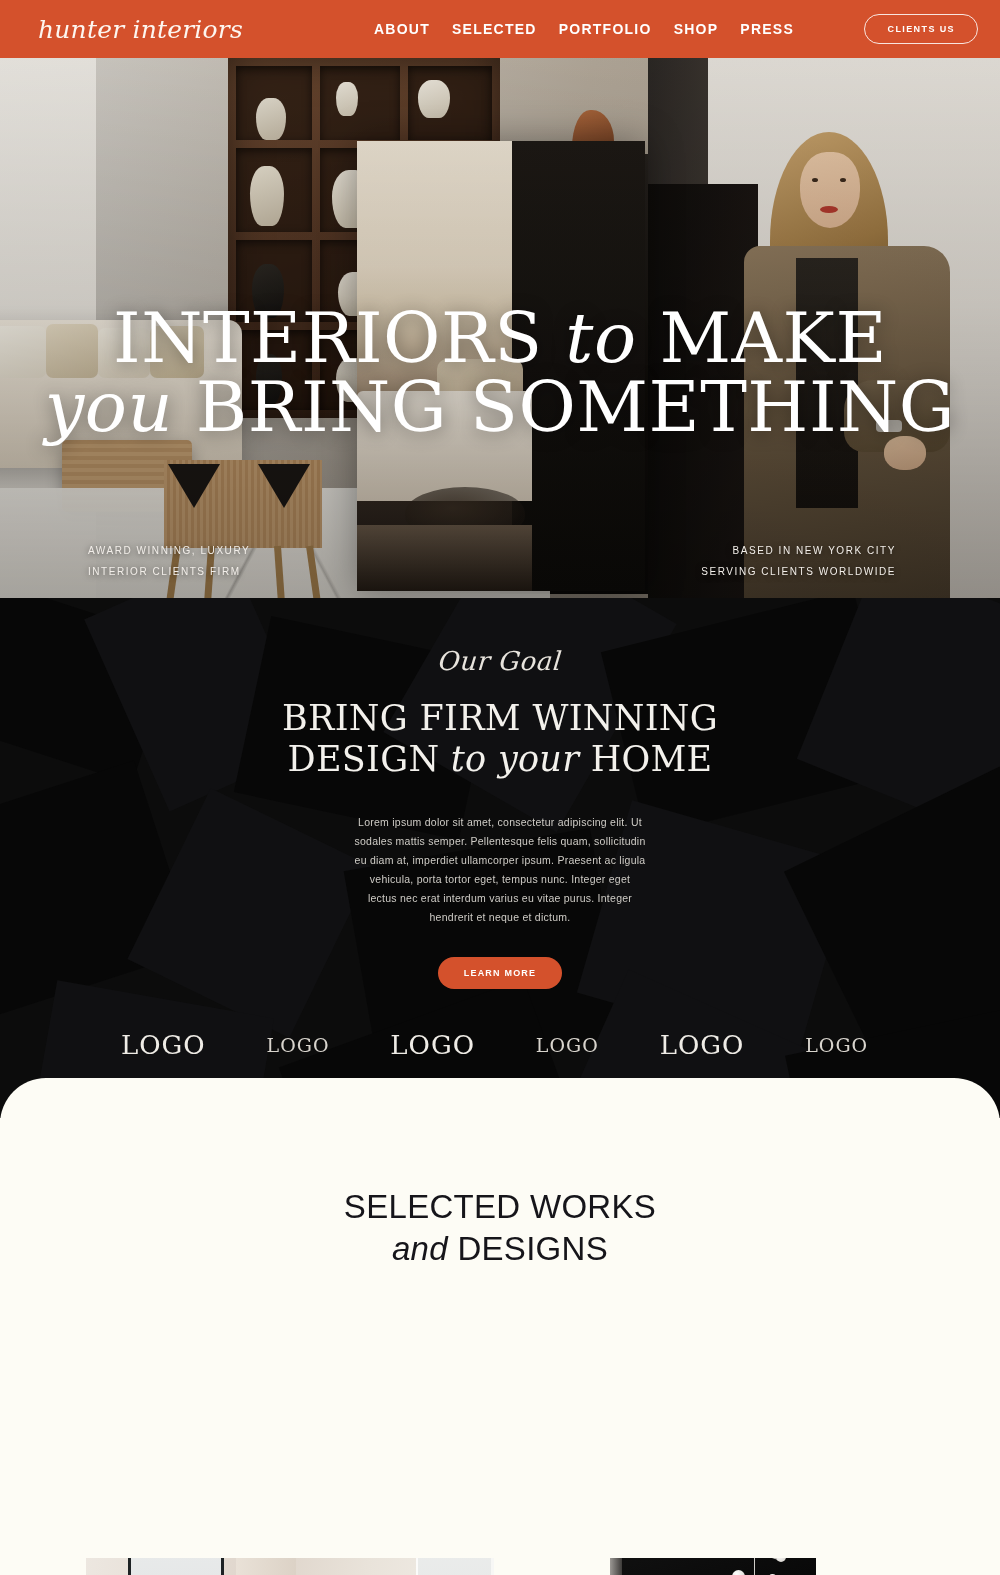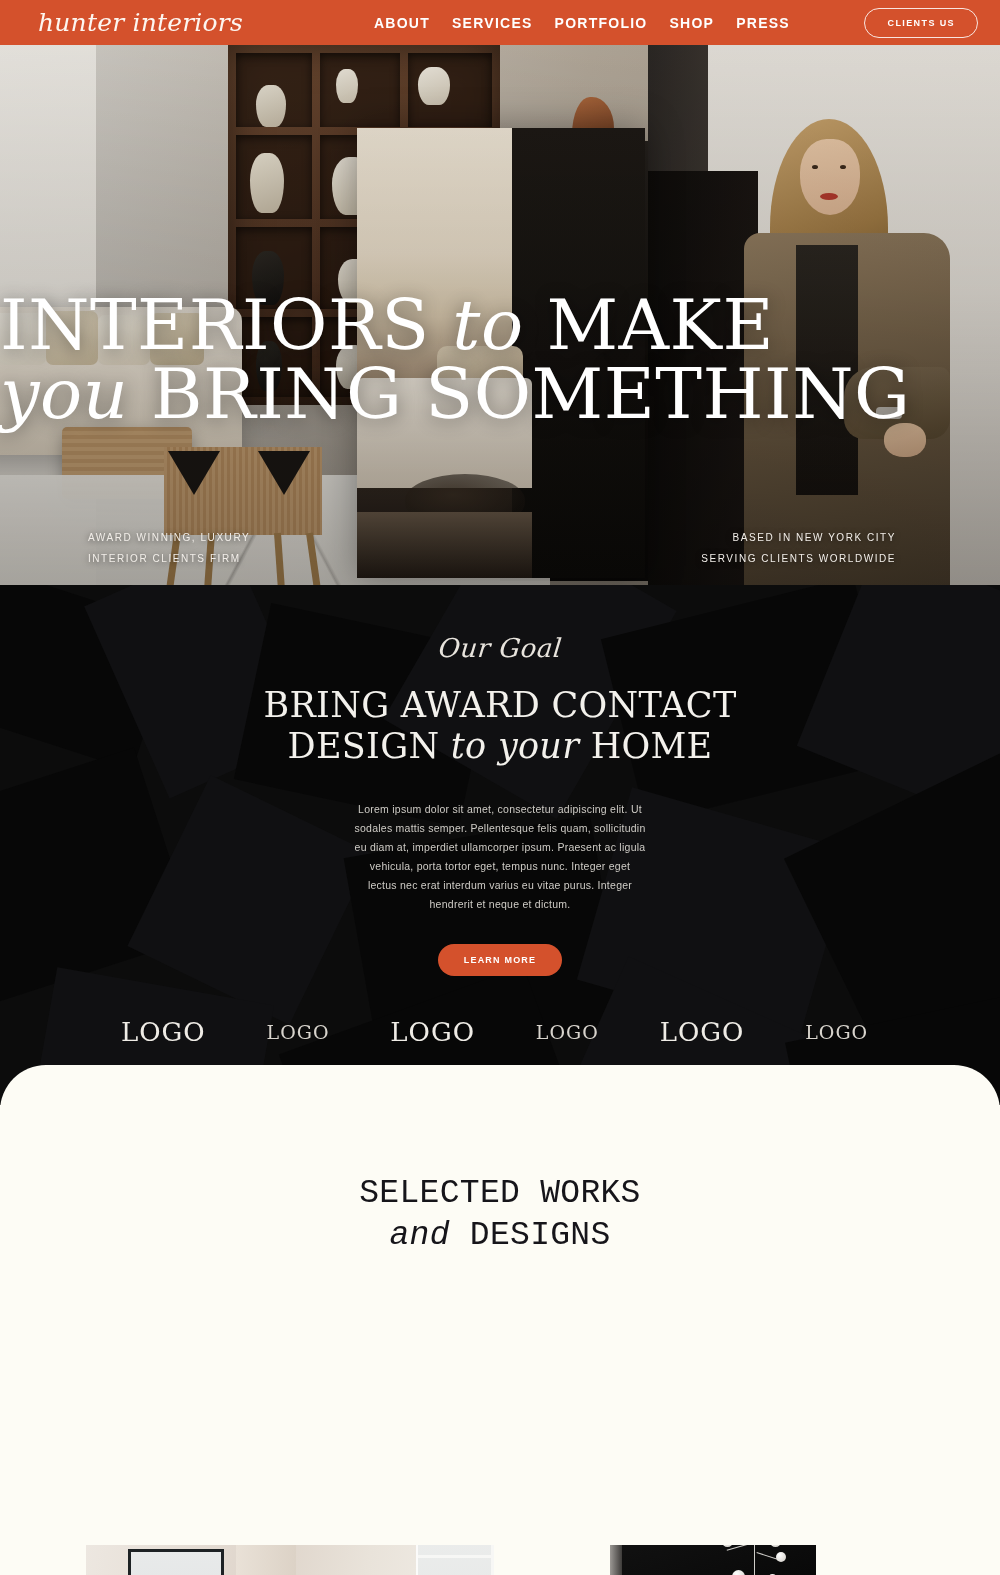--- a/index.html
+++ b/index.html
@@ -6,21 +6,21 @@
   html, body { width:1000px; height:1575px; overflow:hidden; }
   body {
     font-family:"Liberation Sans", sans-serif;
     background:#fdfcf5;
     -webkit-font-smoothing:antialiased;
   }
 
   
   .header{
     position:relative; z-index:40;
-    height:45px; width:1000px;
+    height:58px; width:1000px;
     background:#d4512c;
     display:flex; align-items:center;
     padding:0 22px 0 38px;
   }
   .logo{
     font-family:"DejaVu Serif", serif;
     font-style:italic;
     font-size:25px;
     letter-spacing:.2px;
     color:#fdf6f0;
@@ -135,21 +135,21 @@
   .w-body{position:absolute;left:96px;top:188px;width:206px;height:352px;background:linear-gradient(170deg,#8f7a5e,#6d5b43 45%,#4b3e2d);border-radius:16px 26px 0 0;}
   .w-inner{position:absolute;left:148px;top:200px;width:62px;height:250px;background:linear-gradient(180deg,#2b2620,#16120e);}
   .w-arm{position:absolute;left:196px;top:322px;width:106px;height:72px;background:linear-gradient(170deg,#7b6950,#57472f);border-radius:30px 10px 20px 20px;}
   .w-hand{position:absolute;left:236px;top:378px;width:42px;height:34px;border-radius:46%;background:linear-gradient(170deg,#e4c3a0,#cfa886);}
   .w-watch{position:absolute;left:228px;top:362px;width:26px;height:12px;border-radius:4px;background:#c9c4bb;}
 
   .hero-veil{position:absolute;inset:0;background:linear-gradient(180deg,rgba(0,0,0,.06) 0%,rgba(0,0,0,.12) 45%,rgba(0,0,0,.30) 100%);}
 
   .hero-headline{
     position:absolute; left:0; right:0; top:246px;
-    text-align:left;
+    text-align:center;
     font-family:"DejaVu Serif", serif;
     color:#fff;
     font-size:70px;
     line-height:.98;
     letter-spacing:.5px;
     text-shadow:0 2px 18px rgba(0,0,0,.45);
     font-weight:400;
   }
   .hero-headline em{font-style:italic;}
   .hero-cap{
@@ -227,21 +227,21 @@
     position:relative;
     margin-top:-40px;
     width:1000px; height:480px;
     background:#fdfcf5;
     border-radius:46px 46px 0 0;
     z-index:10;
   }
   .works-h2{
     text-align:center;
     padding-top:108px;
-    font-family:Liberation Mono, monospace;
+    font-family:Liberation Sans, sans-serif;
     font-size:33px; line-height:1.28;
     color:#16151a;
     font-weight:400;
     letter-spacing:.3px;
   }
   .works-h2 em{font-style:italic;}
   .work-a{
     position:absolute; left:86px; top:1363px;
     width:408px; height:260px;
     background:
@@ -264,21 +264,21 @@
   .wb-bulb{position:absolute;border-radius:50%;background:radial-gradient(circle at 35% 30%,#fff,#cfcbc3);}
 </style>
 </head>
 <body>
 
 <div class="header">
   <div class="logo">hunter interiors</div>
 
   <nav class="nav">
     <a href="#">ABOUT</a>
-    <a href="#">SERVICES</a>
+    <a href="#">SELECTED</a>
     <a href="#">PORTFOLIO</a>
     <a href="#">SHOP</a>
     <a href="#">PRESS</a>
   </nav>
 
   <button class="contact-btn">CLIENTS US</button>
 </div>
 
 <section class="hero">
 
@@ -391,21 +391,21 @@
     <div class="tz b" style="left:40px;top:400px;width:220px;height:180px;transform:rotate(10deg);"></div>
     <div class="tz" style="left:300px;top:420px;width:260px;height:170px;transform:rotate(-20deg);"></div>
     <div class="tz b" style="left:580px;top:410px;width:230px;height:190px;transform:rotate(24deg);"></div>
     <div class="tz" style="left:800px;top:430px;width:250px;height:170px;transform:rotate(-12deg);"></div>
   </div>
 
   <div class="goal-inner">
     <div class="script">Our Goal</div>
 
     <h2 class="goal-h2">
-      <span>BRING AWARD CONTACT</span><br>
+      <span>BRING FIRM WINNING</span><br>
       <span>DESIGN </span><em>to your</em><span> HOME</span>
     </h2>
 
     <p class="goal-p">Lorem ipsum dolor sit amet, consectetur adipiscing elit. Ut sodales mattis semper. Pellentesque felis quam, sollicitudin eu diam at, imperdiet ullamcorper ipsum. Praesent ac ligula vehicula, porta tortor eget, tempus nunc. Integer eget lectus nec erat interdum varius eu vitae purus. Integer hendrerit et neque et dictum.</p>
 
     <button class="learn-btn">LEARN MORE</button>
   </div>
 
   <div class="logos">
     <div class="lg big">LOGO</div>

